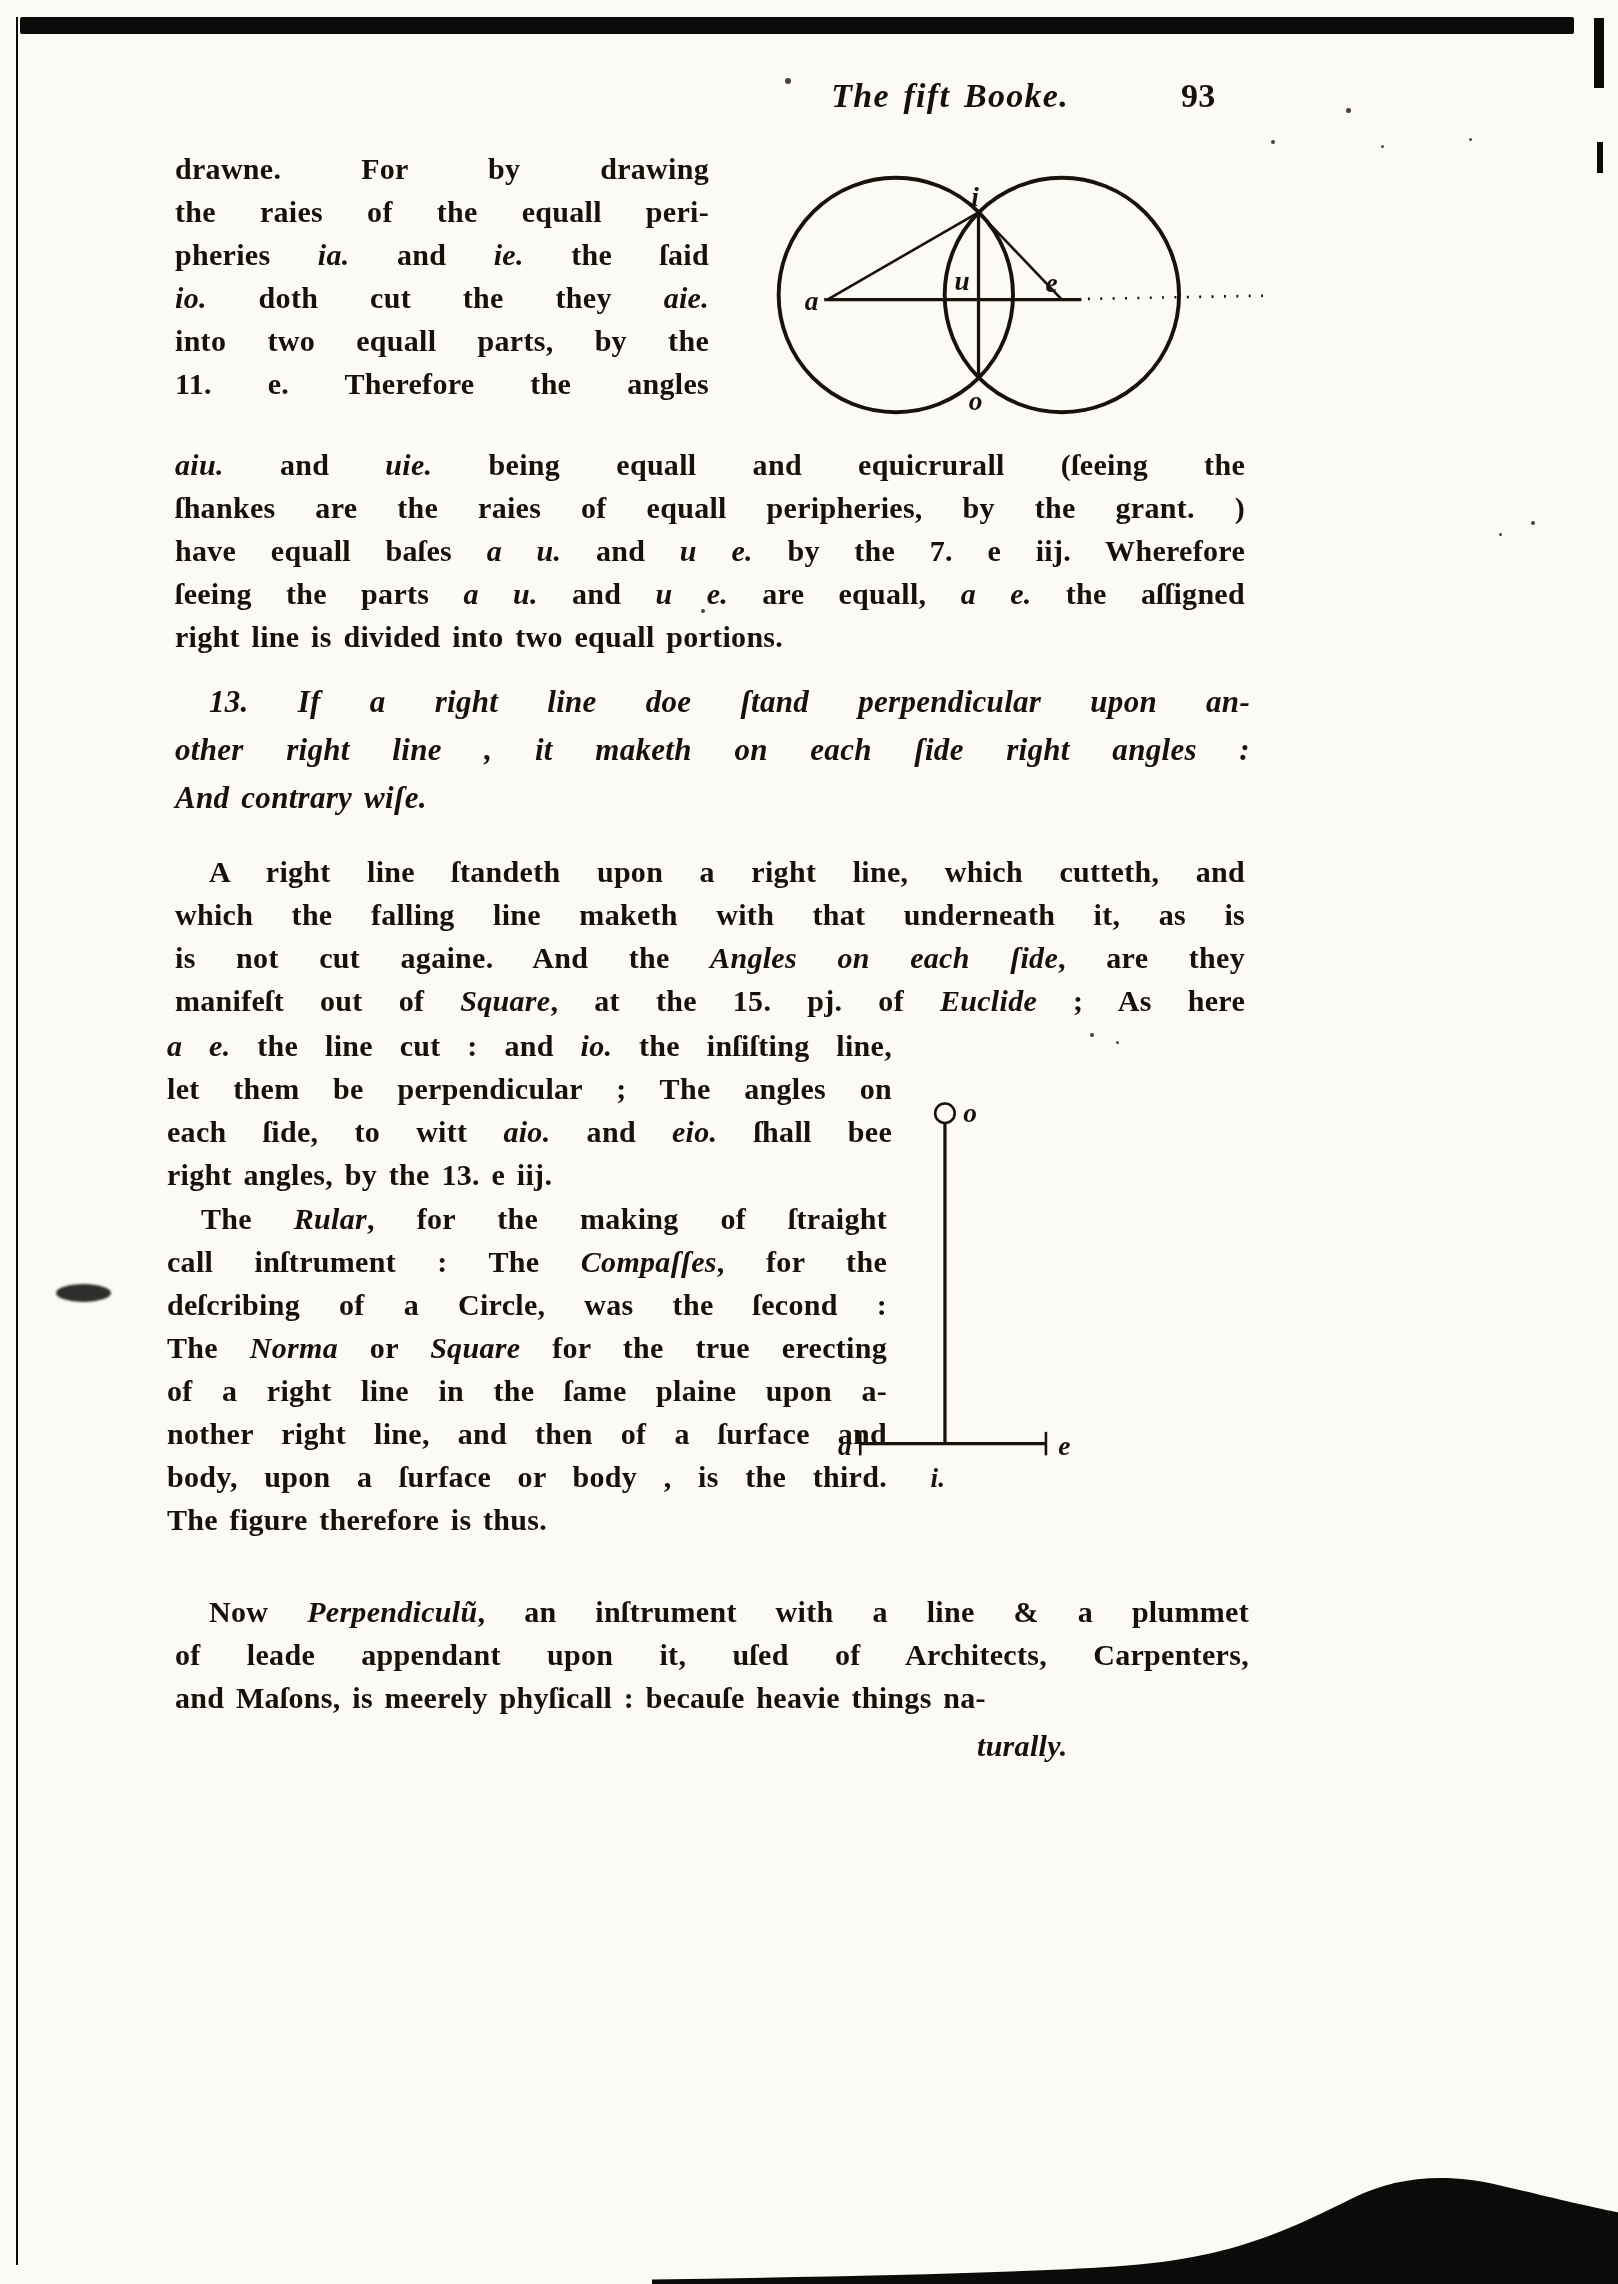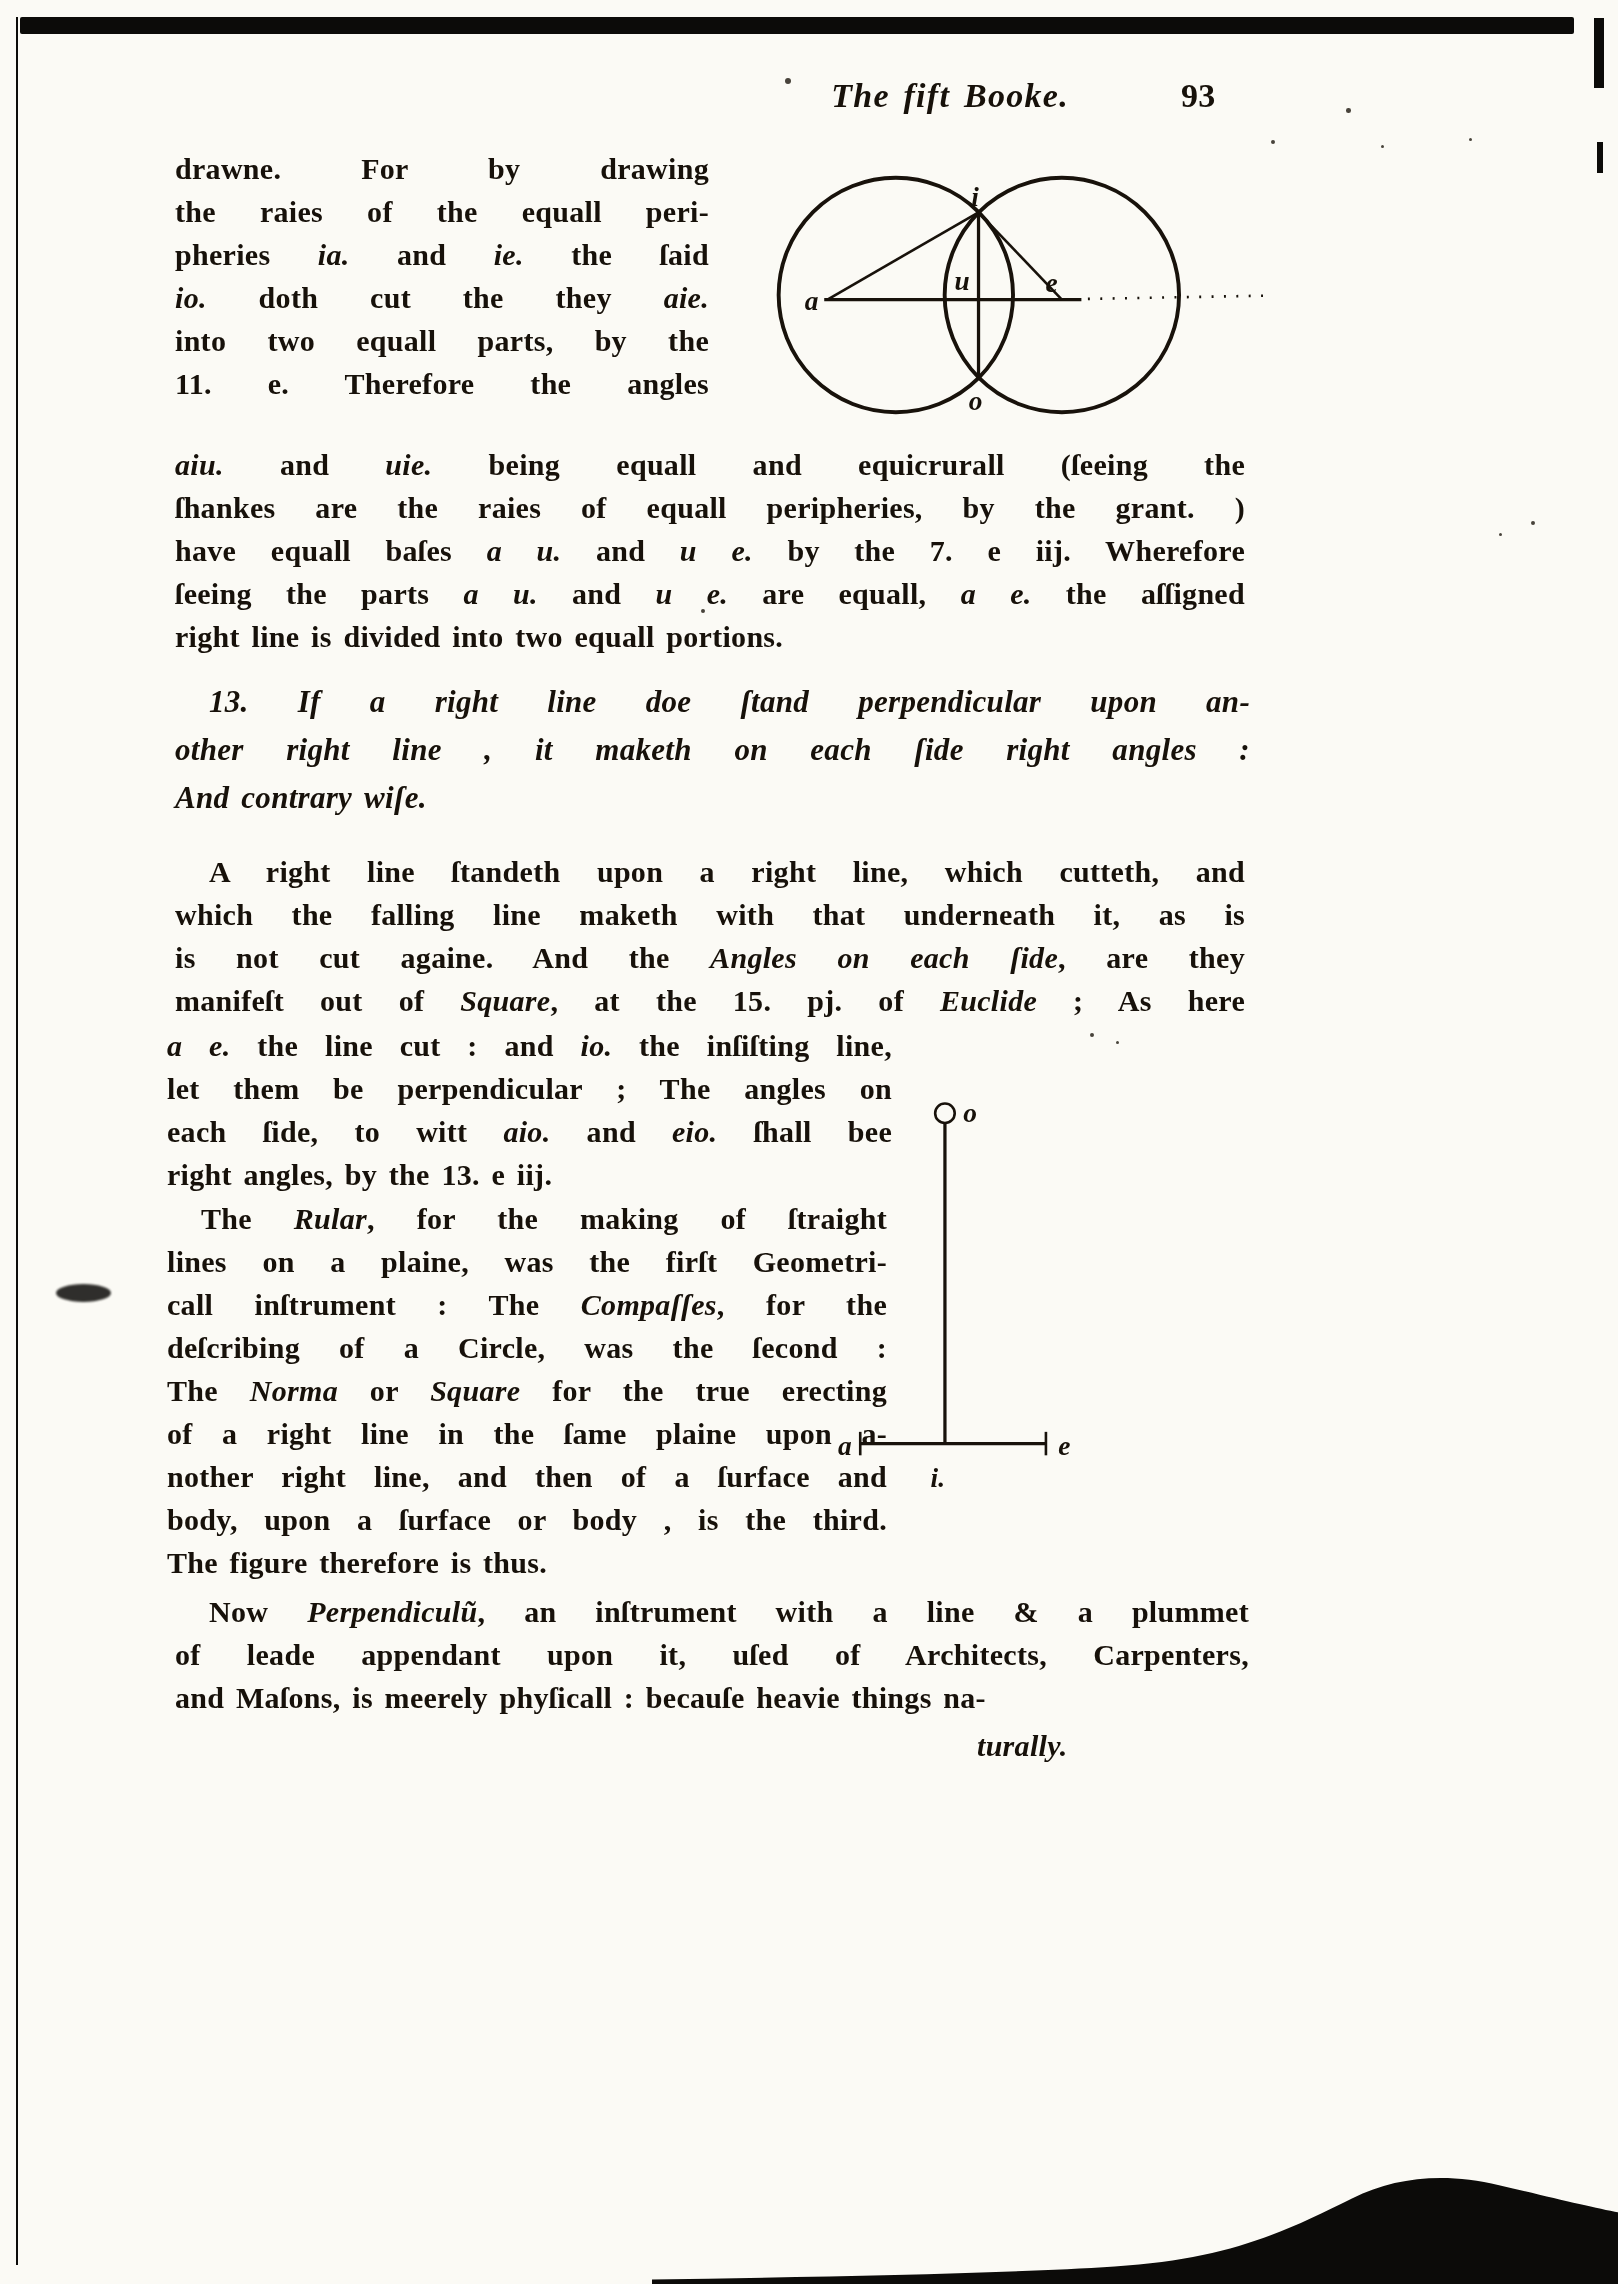--- a/index.html
+++ b/index.html
@@ -106,21 +106,20 @@
       <div class="line"><span>manifeſt out of </span><span class="it">Square</span><span>, at the 15. pj. of </span><span class="it">Euclide</span><span> ;  As here</span></div>
     </div>
   <div class="txt blockE">
       <div class="line"><span class="it">a e.</span><span> the line cut :  and </span><span class="it">io.</span><span> the inſiſting line,</span></div>
       <div class="line"><span>let them be perpendicular ;  The angles on</span></div>
       <div class="line"><span>each ſide, to witt </span><span class="it">aio.</span><span> and </span><span class="it">eio.</span><span> ſhall bee</span></div>
       <div class="line short"><span>right angles, by the 13. e iij.</span></div>
     </div>
   <div class="txt blockF">
       <div class="line indent"><span>The </span><span class="it">Rular</span><span>, for the making of ſtraight</span></div>
-      <div class="line"><span>lines on a plaine, was the firſt Geometri-</span></div>
       <div class="line"><span>call inſtrument :  The </span><span class="it">Compaſſes</span><span>, for the</span></div>
       <div class="line"><span>deſcribing of a Circle, was the ſecond :</span></div>
       <div class="line"><span>The </span><span class="it">Norma</span><span> or </span><span class="it">Square</span><span> for the true erecting</span></div>
       <div class="line"><span>of a right line in the ſame plaine upon a-</span></div>
       <div class="line"><span>nother right line, and then of a ſurface and</span></div>
       <div class="line"><span>body, upon a ſurface or body , is the third.</span></div>
       <div class="line short"><span>The figure therefore is thus.</span></div>
     </div>
   <div class="txt blockG">
       <div class="line indent"><span>Now </span><span class="it">Perpendiculũ</span><span>, an inſtrument with a line &amp; a plummet</span></div>

